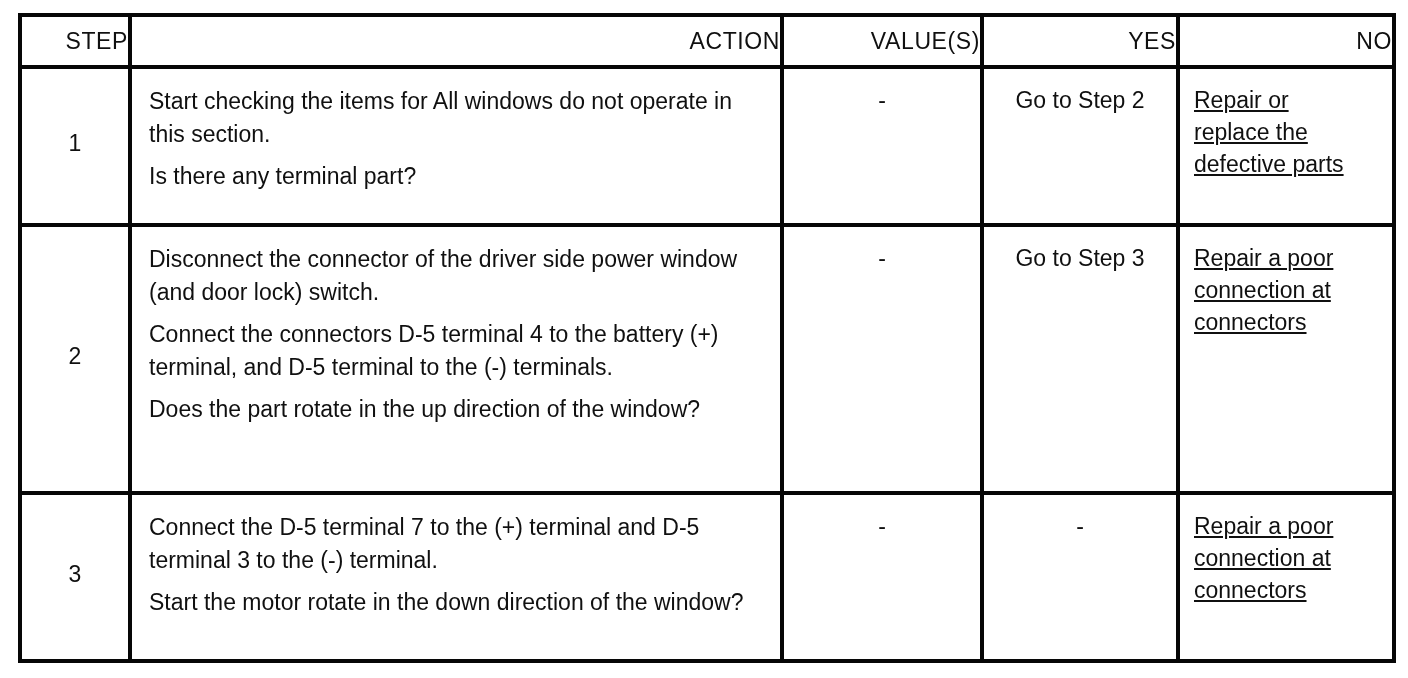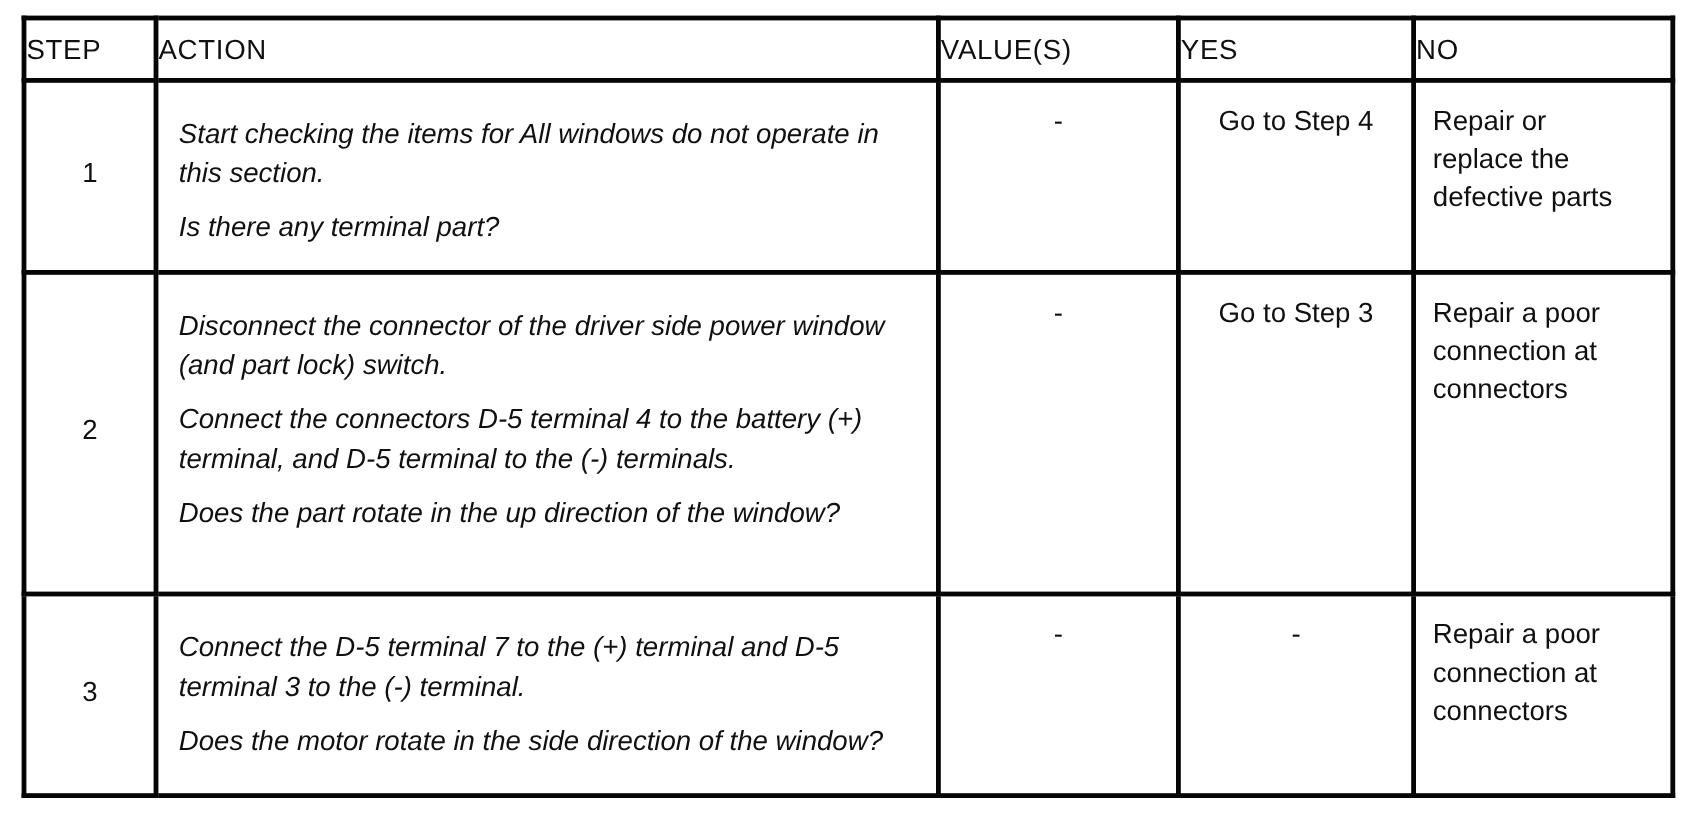--- a/index.html
+++ b/index.html
@@ -31,50 +31,50 @@
 
   th, td {
     border: 4px solid #060606;
     vertical-align: top;
     font-size: 23px;
     overflow: hidden;
   }
   thead th {
     height: 48px;
     font-weight: normal;
-    text-align: left;
+    text-align: right;
     vertical-align: middle;
     letter-spacing: 0.6px;
     padding: 0;
   }
   tr.r0 { height: 158px; }
   tr.r1 { height: 268px; }
   tr.r2 { height: 168px; }
 
   td.cell-step {
     text-align: center;
     vertical-align: middle;
     padding-bottom: 6px;
   }
   td.cell-action {
     padding: 14px 14px 10px 17px;
     line-height: 33px;
   }
   td.cell-action p {
-    margin: 12px 0 9px 0;
-    font-style: italic;
+    margin: 2px 0 9px 0;
   }
   td.cell-values, td.cell-yes {
     text-align: center;
     padding-top: 15px;
     line-height: 32px;
   }
   td.cell-no {
     padding: 15px 38px 10px 14px;
     line-height: 32px;
+    text-decoration: underline;
   }
 </style>
 </head>
 <body>
 
 <div class="doc-wrap">
   <table class="troubleshooting">
     <colgroup>
       <col class="c-step">
       <col class="c-action">
@@ -92,39 +92,39 @@
       </tr>
     </thead>
     <tbody>
       <tr class="r0">
         <td class="cell-step">1</td>
         <td class="cell-action">
           <p>Start checking the items for All windows do not operate in this section.</p>
           <p>Is there any terminal part?</p>
         </td>
         <td class="cell-values">-</td>
-        <td class="cell-yes">Go to Step 4</td>
+        <td class="cell-yes">Go to Step 2</td>
         <td class="cell-no">Repair or replace the defective parts</td>
       </tr>
       <tr class="r1">
         <td class="cell-step">2</td>
         <td class="cell-action">
-          <p>Disconnect the connector of the driver side power window (and part lock) switch.</p>
+          <p>Disconnect the connector of the driver side power window (and door lock) switch.</p>
           <p>Connect the connectors D-5 terminal 4 to the battery (+) terminal, and D-5 terminal to the (-) terminals.</p>
           <p>Does the part rotate in the up direction of the window?</p>
         </td>
         <td class="cell-values">-</td>
         <td class="cell-yes">Go to Step 3</td>
         <td class="cell-no">Repair a poor connection at connectors</td>
       </tr>
       <tr class="r2">
         <td class="cell-step">3</td>
         <td class="cell-action">
           <p>Connect the D-5 terminal 7 to the (+) terminal and D-5 terminal 3 to the (-) terminal.</p>
-          <p>Does the motor rotate in the side direction of the window?</p>
+          <p>Start the motor rotate in the down direction of the window?</p>
         </td>
         <td class="cell-values">-</td>
         <td class="cell-yes">-</td>
         <td class="cell-no">Repair a poor connection at connectors</td>
       </tr>
     </tbody>
   </table>
 </div>
 
 </body></html>

